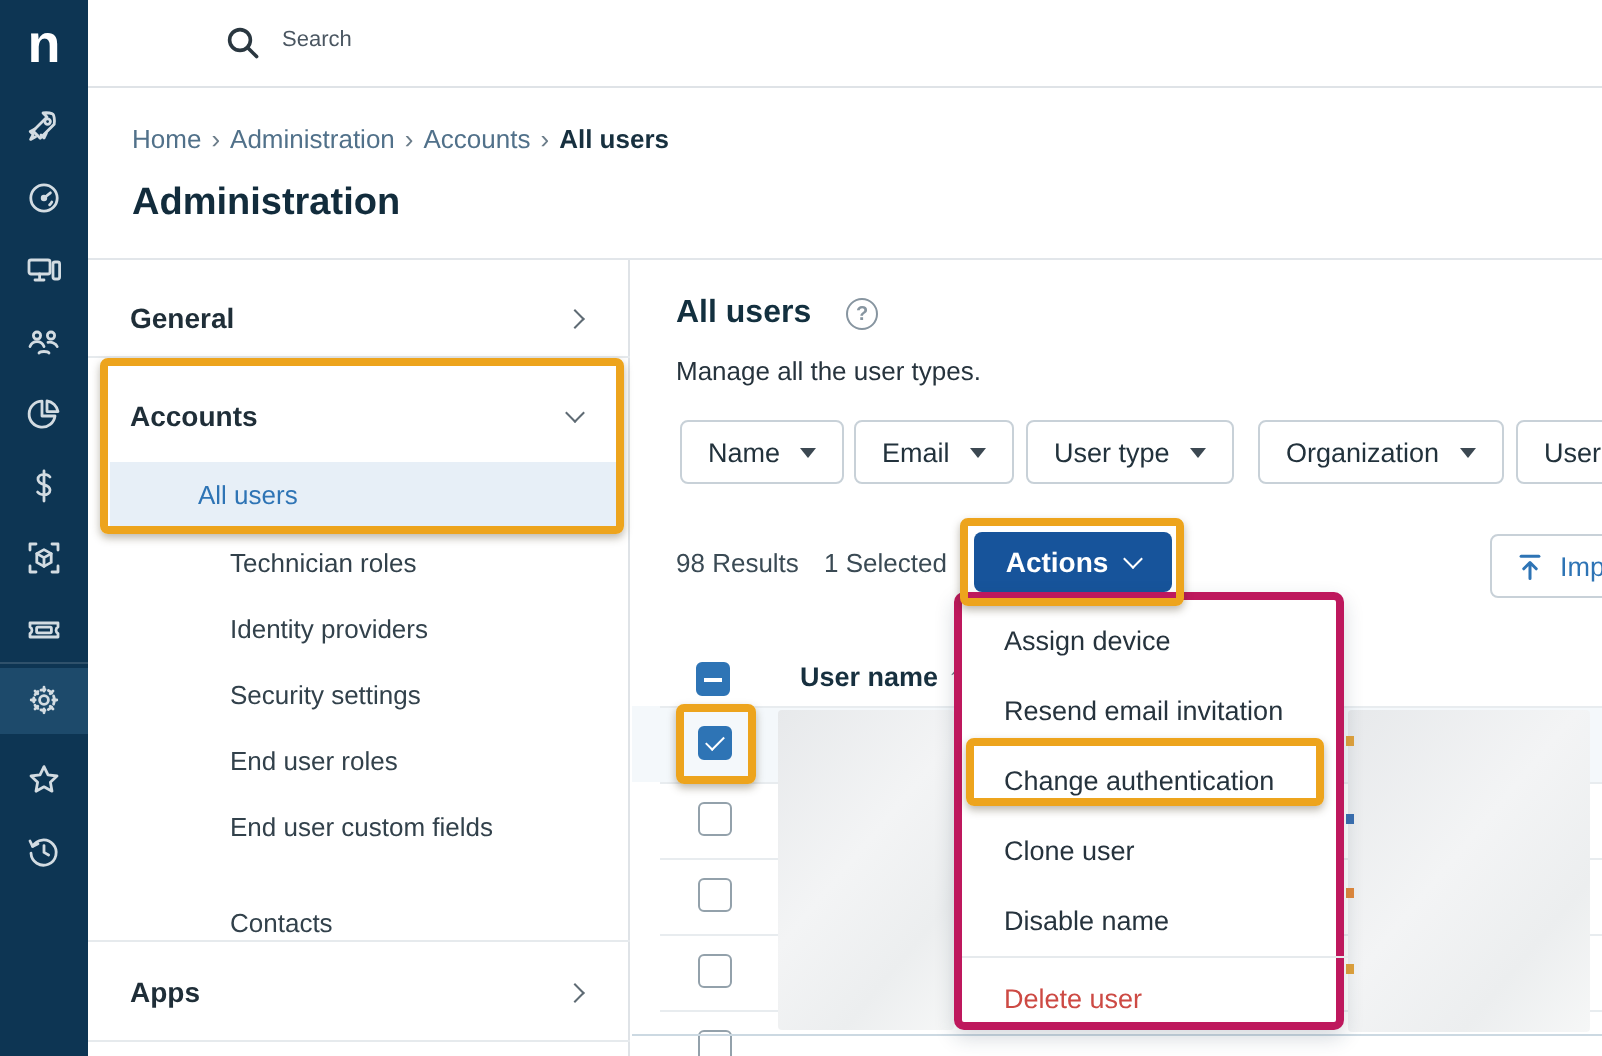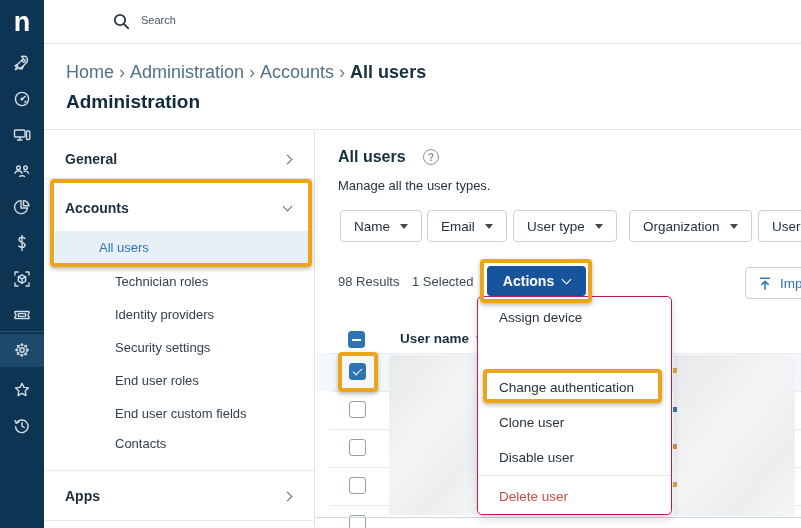--- a/index.html
+++ b/index.html
@@ -15,21 +15,21 @@
   .side-ic svg { stroke:#d3dce2; fill:none; stroke-width:1.4; stroke-linecap:round; stroke-linejoin:round; }
   .side-divider { left:0; top:331px; width:44px; height:1px; background:rgba(255,255,255,.14); }
   .side-active { left:0; top:334px; width:44px; height:33px; background:#1d4a6b; }
 
   
   .topbar { left:44px; top:0; width:757px; height:44px; background:#fff; border-bottom:1px solid #dfe3e7; }
   .search-txt { left:97px; top:14px; font-size:11px; color:#4a5661; }
   .search-ic { left:68px; top:12px; }
 
   
-  .crumbs { left:66px; top:62px; font-size:18px; color:#51718a; }
+  .crumbs { left:66px; top:62px; font-size:13px; color:#51718a; }
   .crumbs .sep { color:#6c7d8a; margin:0 5px; }
   .crumb-cur { color:#17303f; font-weight:bold; }
   .h1 { left:66px; top:91px; font-size:19px; font-weight:bold; color:#122c3c; }
   .content-topline { left:44px; top:129px; width:757px; height:1px; background:#e2e6ea; }
 
   
   .navpanel { left:44px; top:130px; width:271px; height:398px; background:#fff; border-right:1px solid #dfe3e7; }
   .nav-row { position:absolute; left:0; width:271px; display:flex; align-items:center; cursor:pointer; }
   .nav-head { font-size:14px; font-weight:bold; color:#1f2e38; padding-left:21px; height:42px; }
   .nav-sub { font-size:13px; color:#32414b; padding-left:71px; height:33px; }
@@ -73,21 +73,21 @@
   .colhead { left:400px; top:331px; font-size:13.5px; font-weight:bold; color:#17303f; cursor:pointer; }
   .sortarrow { color:#6a7680; font-weight:normal; margin-left:5px; }
   .rowline { position:absolute; left:330px; width:471px; height:1px; background:#e8ecef; }
   .rowtint { left:316px; top:353px; width:485px; height:38px; background:#f4f8fb; }
   .blur { position:absolute; background:linear-gradient(130deg,#e7e9eb 0%,#f3f4f5 45%,#eceeef 75%,#f6f7f7 100%);
     border-radius:2px; }
   .speck { position:absolute; width:4px; height:5px; }
   .bottomline { left:316px; top:517px; width:485px; height:1px; background:#ccd9e2; }
 
   
-  .menu { left:477px; top:296px; width:195px; height:219px; background:#fff; border:1px solid #be185d;
+  .menu { left:477px; top:296px; width:195px; height:219px; background:#fff; border:4px solid #be185d;
     border-radius:5px; box-shadow:0 4px 10px rgba(30,50,70,.18); z-index:20; }
   .menu-item { position:absolute; left:0; width:193px; height:35px; line-height:35px; padding-left:21px;
     font-size:13.5px; color:#26333d; cursor:pointer; }
   .menu-div { position:absolute; left:0; top:178px; width:193px; height:1px; background:#e6eaed; }
   .menu-danger { color:#cd4a44; }
 
   
   .obox { position:absolute; border:4px solid #eda41d; border-radius:4px; z-index:40;
     box-shadow:0 2px 4px rgba(60,50,20,.35); pointer-events:none; }
 </style>
@@ -201,21 +201,21 @@
   <div class="nav-row nav-head" style="top:57px">
     <span>Accounts</span>
     <span class="chev chev-d"></span>
   </div>
   <div class="nav-row nav-sub nav-sel" style="top:101px">All users</div>
   <div class="nav-row nav-sub" style="top:135px">Technician roles</div>
   <div class="nav-row nav-sub" style="top:168px">Identity providers</div>
   <div class="nav-row nav-sub" style="top:201px">Security settings</div>
   <div class="nav-row nav-sub" style="top:234px">End user roles</div>
   <div class="nav-row nav-sub" style="top:267px">End user custom fields</div>
-  <div class="nav-row nav-sub" style="top:297px">Contacts</div>
+  <div class="nav-row nav-sub" style="top:315px">Contacts</div>
 
   <div class="nav-div" style="top:340px"></div>
   <div class="nav-row nav-head" style="top:345px">
     <span>Apps</span>
     <span class="chev chev-r"></span>
   </div>
   <div class="nav-div" style="top:390px"></div>
 </div>
 
 <div class="abs h2">All users</div>
@@ -282,23 +282,24 @@
 <div class="blur" style="left:389px; top:355px; width:88px; height:160px"></div>
 <div class="blur" style="left:674px; top:355px; width:121px; height:161px"></div>
 <div class="speck" style="left:673px; top:368px; background:#e0a23c"></div>
 <div class="speck" style="left:673px; top:407px; background:#3a6fb0"></div>
 <div class="speck" style="left:673px; top:444px; background:#e0883c"></div>
 <div class="speck" style="left:673px; top:482px; background:#e0a23c"></div>
 <div class="abs bottomline"></div>
 
 <div class="abs menu">
   <div class="menu-item" style="top:3px">Assign device</div>
+  <div class="menu-item" style="top:38px">Resend email invitation</div>
   <div class="menu-item" style="top:73px">Change authentication</div>
   <div class="menu-item" style="top:108px">Clone user</div>
-  <div class="menu-item" style="top:143px">Disable user</div>
+  <div class="menu-item" style="top:143px">Disable name</div>
   <div class="menu-div"></div>
   <div class="menu-item menu-danger" style="top:182px">Delete user</div>
 </div>
 
 <div class="obox" style="left:50px; top:179px; width:262px; height:88px"></div>
 <div class="obox" style="left:480px; top:259px; width:112px; height:44px"></div>
 <div class="obox" style="left:338px; top:352px; width:40px; height:40px"></div>
 <div class="obox" style="left:483px; top:369px; width:179px; height:34px"></div>
 
 </body></html>

